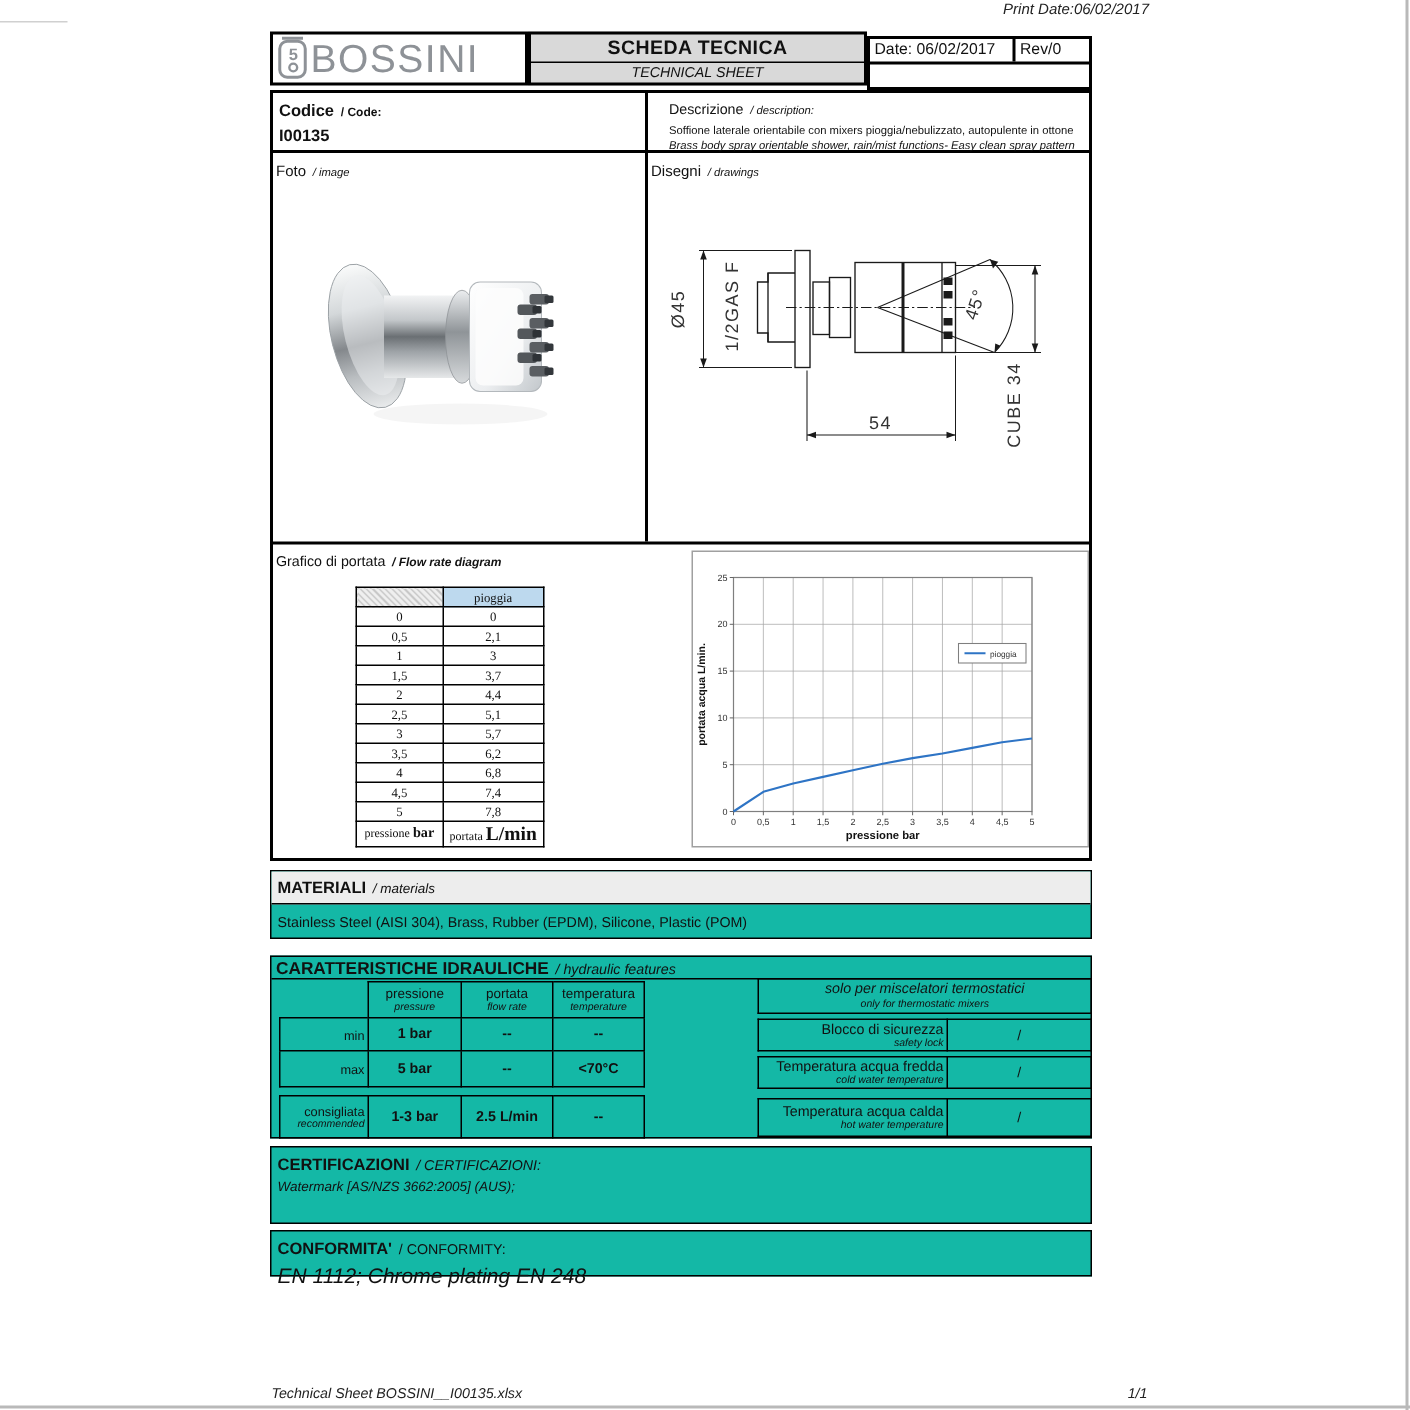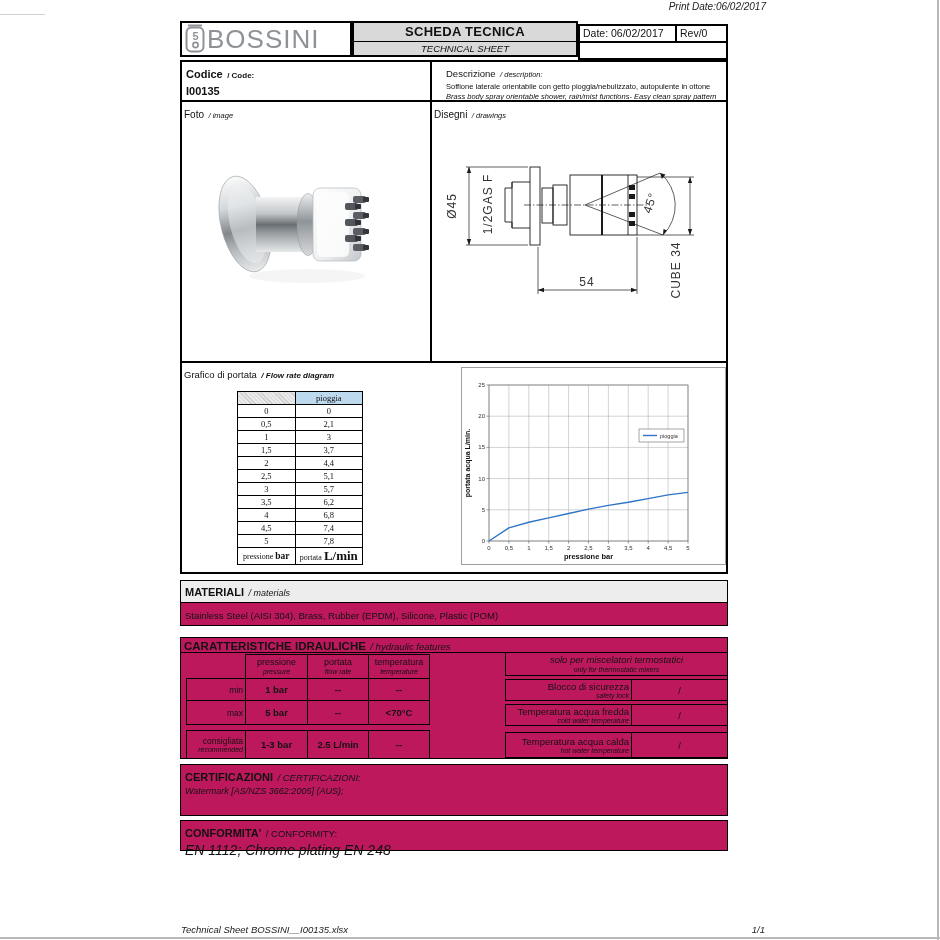--- a/index.html
+++ b/index.html
@@ -1,20 +1,20 @@
 <!DOCTYPE html>
 <html><head>
 <meta charset="utf-8">
 <style>
   html,body{margin:0;padding:0;background:#fff;}
   .page{position:relative;width:940px;height:940px;background:#ffffff;overflow:hidden;
         font-family:"Liberation Sans",sans-serif;color:#111;}
   .abs{position:absolute;}
   .box{position:absolute;box-sizing:border-box;border:2px solid #000;background:#fff;}
-  .box-thin{position:absolute;box-sizing:border-box;border:1.5px solid #000;background:#be185d;}
+  .box-thin{position:absolute;box-sizing:border-box;border:1.5px solid #000;background:#14b8a6;}
   .vline,.hline{position:absolute;background:#000;}
   .edge{position:absolute;background:#b9b9b9;}
   .it{font-style:italic;}
   .b{font-weight:bold;}
   .print-date{font-style:italic;font-size:10px;color:#222;}
   .logo-text{font-size:26px;font-weight:normal;color:#8e9297;letter-spacing:1px;line-height:30px;}
   .title-main{font-size:13px;font-weight:bold;letter-spacing:.3px;text-align:center;line-height:18px;}
   .title-sub{font-size:9.5px;font-style:italic;text-align:center;line-height:14px;}
   .sec-title{font-size:11px;font-weight:bold;}
   .sec-title-en{font-size:9px;font-style:italic;font-weight:normal;}
@@ -94,21 +94,21 @@
     <span style="font-size:11px;font-weight:bold;">Codice</span>
     <span style="font-size:8px;font-weight:bold;">/ Code:</span>
     <div style="font-size:11px;font-weight:bold;margin-top:3px;">I00135</div>
   </div>
 
   <div class="abs" style="left:434px;top:63px;width:290px;margin-left:12px;">
     <div>
       <span style="font-size:9.5px;">Descrizione</span>
       <span class="lbl-en">/ description:</span>
     </div>
-    <div class="small-txt" style="margin-top:1px;">Soffione laterale orientabile con getto pioggia/nebulizzato, autopulente in ottone</div>
+    <div class="small-txt" style="margin-top:1px;">Soffione laterale orientabile con mixers pioggia/nebulizzato, autopulente in ottone</div>
     <div class="small-txt it">Brass body spray orientable shower, rain/mist functions- Easy clean spray pattern</div>
   </div>
 
   <div class="abs" style="left:184px;top:104px;">
     <span class="lbl-it">Foto</span>
     <span class="lbl-en">/ image</span>
   </div>
   <div class="abs" style="left:434px;top:104px;">
     <span class="lbl-it">Disegni</span>
     <span class="lbl-en">/ drawings</span>

